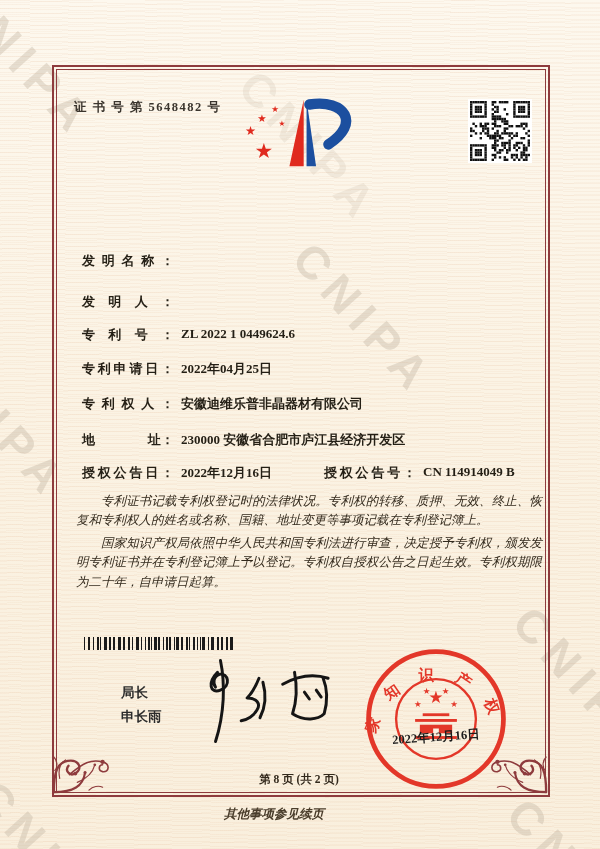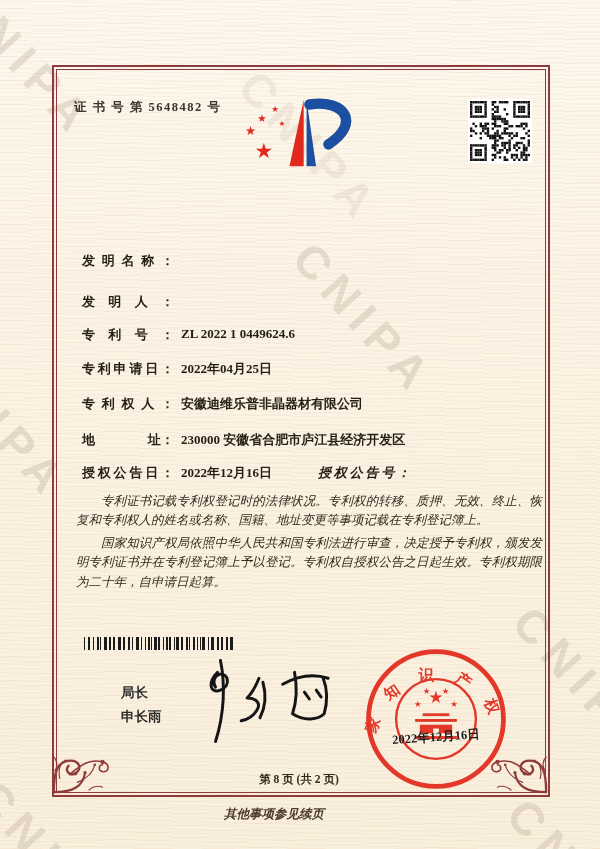--- a/index.html
+++ b/index.html
@@ -36,21 +36,21 @@
   .qr-wrap{left:468px;top:99px;width:64px;height:64px;background:#fff;padding:2px;box-sizing:border-box;}
   .title{left:52px;top:181px;width:494px;text-align:center;font-size:29px;font-weight:bold;
          letter-spacing:15px;padding-left:15px;box-sizing:border-box;color:#18150f;}
   .field-row{position:absolute;z-index:4;left:82px;right:54px;display:flex;
              font-size:13px;font-weight:600;color:#241f15;}
   .f-label{flex:0 0 92px;width:92px;text-align:justify;text-align-last:justify;display:inline-block;}
   .f-value{flex:1;padding-left:7px;white-space:nowrap;}
   .grant-row{position:absolute;z-index:4;left:82px;right:54px;top:464px;display:flex;
              font-size:13px;font-weight:600;color:#241f15;}
   .g-val1{width:133px;padding-left:7px;}
-  .g-label2{margin-left:4px;font-style:italic;}
+  .g-label2{margin-left:10px;}
   .paras{left:76px;top:492px;width:466px;font-size:12.5px;line-height:1.55;
          font-style:italic;color:#332a1d;text-align:justify;}
   .paras p{margin:0 0 3px 0;text-indent:2em;}
   .barcode{left:84px;top:637px;}
   .signer{left:85px;top:681px;font-family:"Liberation Sans","DejaVu Sans",sans-serif;
           font-weight:bold;font-size:13.5px;color:#2b2b2b;line-height:24px;margin-left:36px;}
   .signature{left:178px;top:652px;}
   .seal-wrap{left:360px;top:643px;width:152px;height:152px;z-index:5;}
   .seal-date{position:absolute;left:2px;top:86px;width:148px;text-align:center;
              transform:rotate(-4deg);font-size:12.5px;font-weight:bold;color:#1c1c1c;
@@ -425,20 +425,21 @@
   </div>
   <div class="field-row" style="top:431px">
     <span class="f-label">地　　　　址：</span>
     <span class="f-value">230000 安徽省合肥市庐江县经济开发区</span>
   </div>
 
   <div class="grant-row">
     <span class="f-label">授权公告日：</span>
     <span class="g-val1">2022年12月16日</span>
     <span class="f-label g-label2">授权公告号：</span>
+    <span class="f-value">CN 114914049 B</span>
   </div>
 
   <div class="abs paras">
     <p>专利证书记载专利权登记时的法律状况。专利权的转移、质押、无效、终止、恢复和专利权人的姓名或名称、国籍、地址变更等事项记载在专利登记簿上。</p>
     <p>国家知识产权局依照中华人民共和国专利法进行审查，决定授予专利权，颁发发明专利证书并在专利登记簿上予以登记。专利权自授权公告之日起生效。专利权期限为二十年，自申请日起算。</p>
   </div>
 
   <svg class="abs barcode" width="152" height="13" viewBox="0 0 152 13">
     <g id="barcode-bars" fill="#1b1b1b">
         <rect x="0" y="0" width="1" height="13"></rect>

